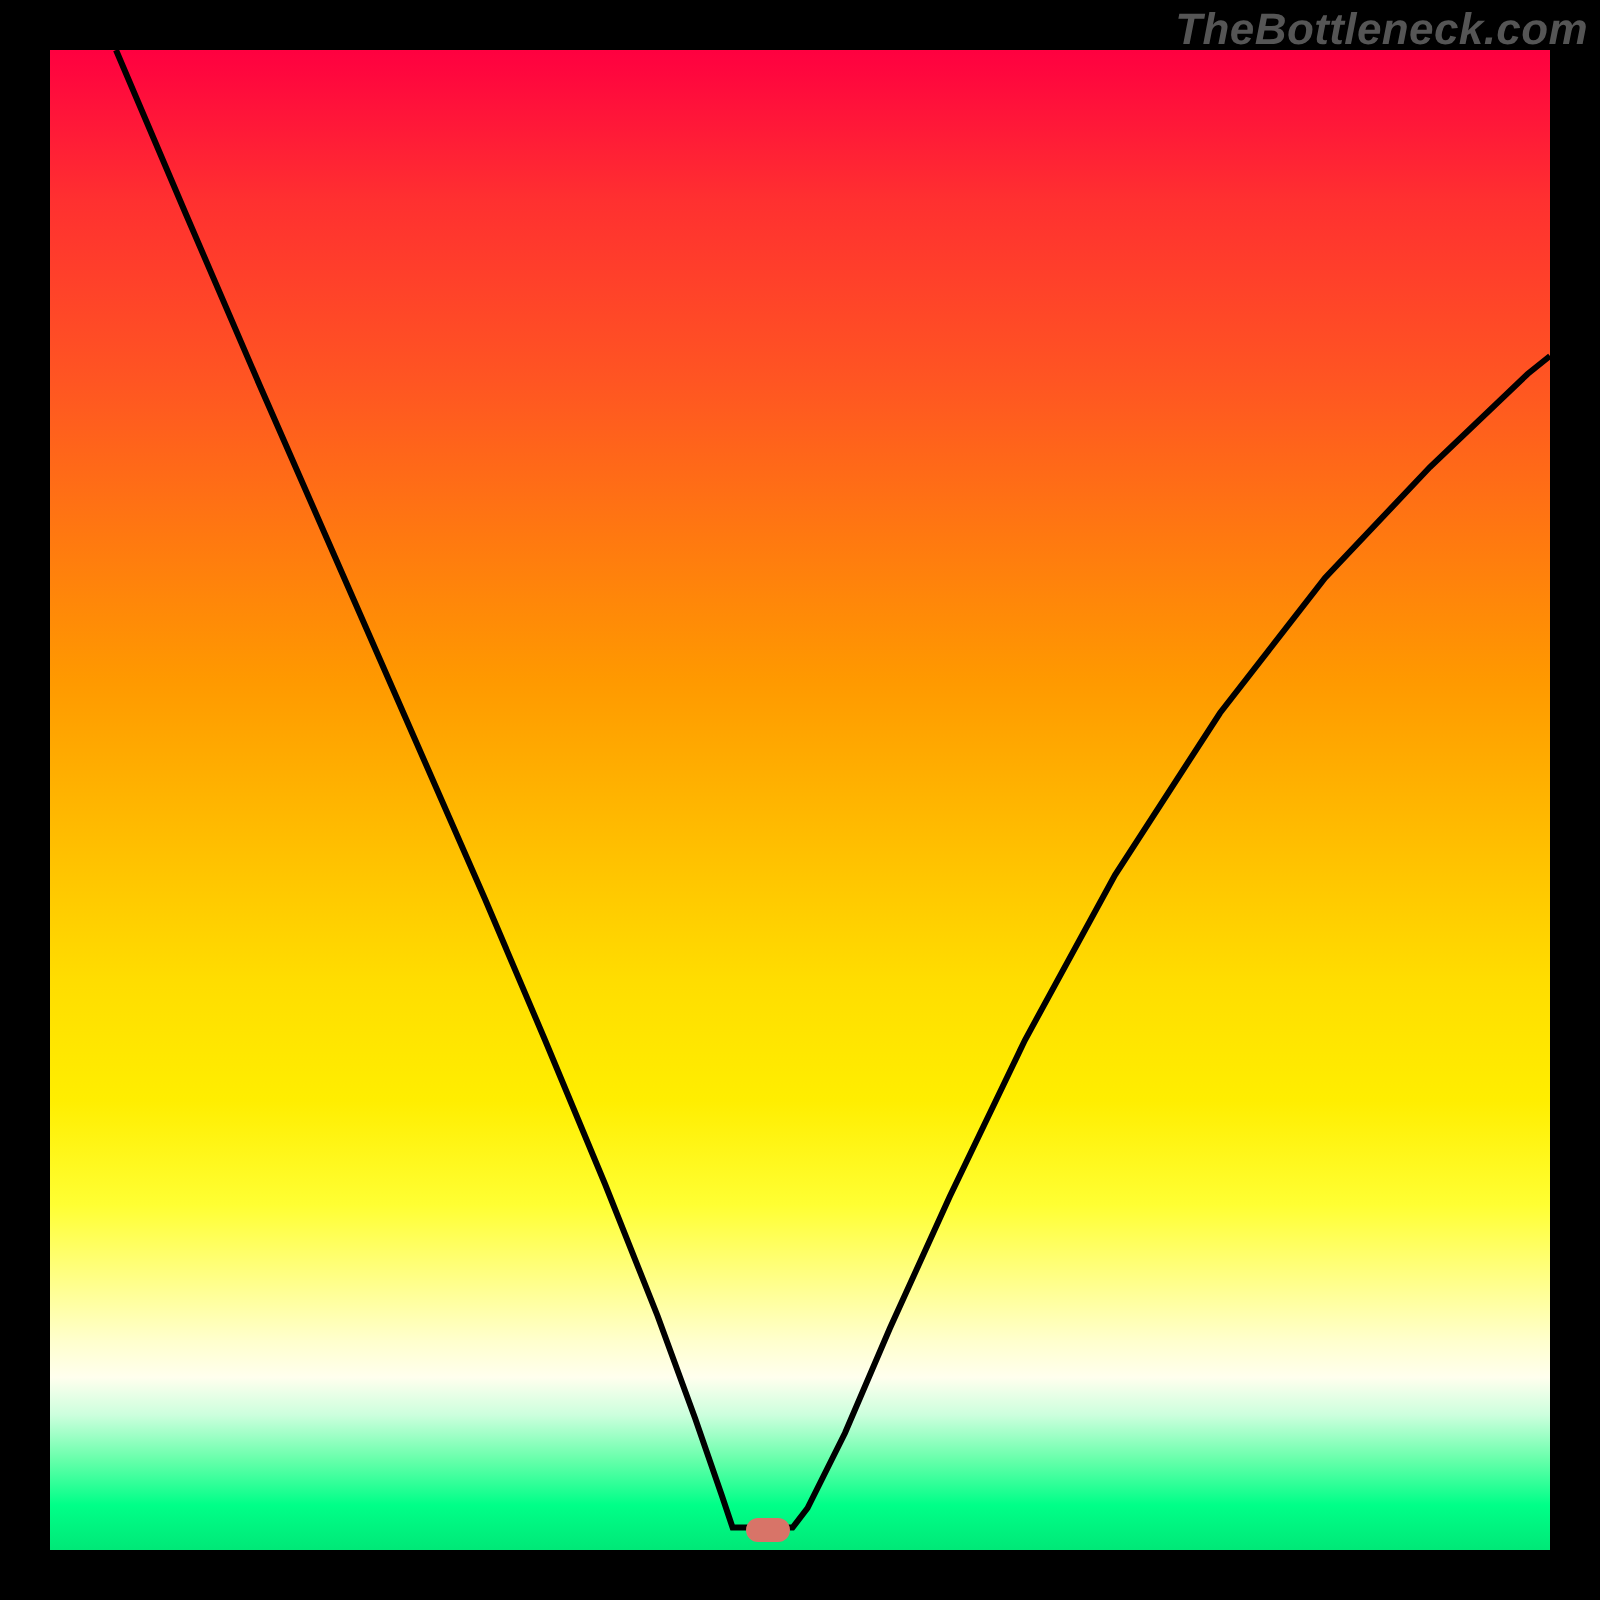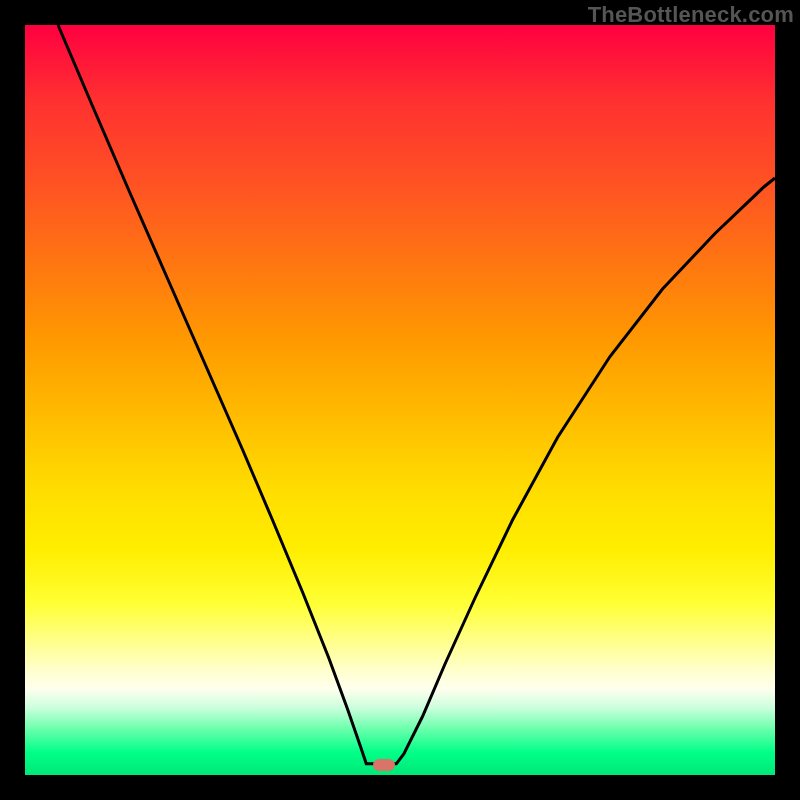--- a/index.html
+++ b/index.html
@@ -8,20 +8,21 @@
     width: 800px;
     height: 800px;
     overflow: hidden;
     font-family: Arial, Helvetica, sans-serif;
   }
   .frame {
     width: 800px;
     height: 800px;
     position: relative;
     background: #000;
+    font-style: italic;
   }
   .plot {
     position: absolute;
     background: linear-gradient(to bottom,
       #ff0040 0%,
       #ff3030 10%,
       #ff5522 22%,
       #ff7711 32%,
       #ff9900 42%,
       #ffbb00 52%,

